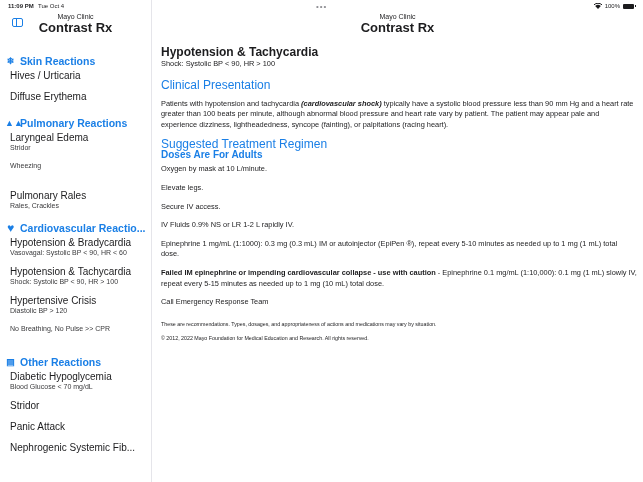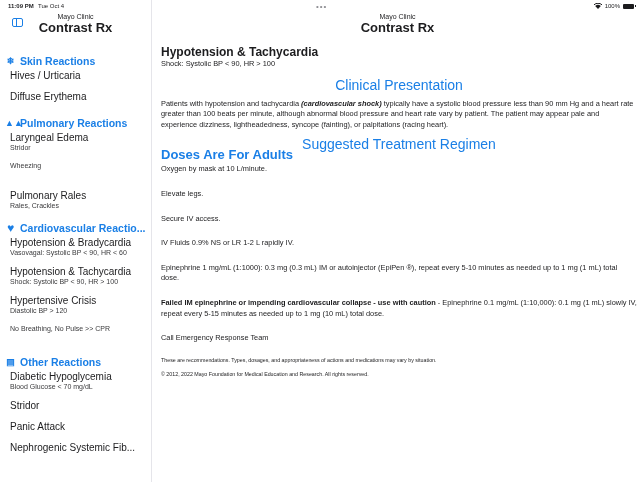--- a/index.html
+++ b/index.html
@@ -41,25 +41,25 @@
   .item { padding-left:10px; white-space:nowrap; overflow:hidden; text-overflow:ellipsis; }
   .item-title { font-size:10px; color:#1c1c1e; white-space:nowrap; overflow:hidden; text-overflow:ellipsis; width:138px; }
   .item-sub { font-size:7px; color:#3a3a3c; margin-top:1px; }
 
   .detail { position:absolute; left:152px; top:0; width:491px; height:482px; }
   .detail-subtitle { position:absolute; top:13px; left:0; width:491px; text-align:center; font-size:7px; }
   .detail-title { position:absolute; top:20px; left:0; width:491px; text-align:center; font-size:13px; font-weight:bold; }
   .content { position:absolute; top:45px; left:9px; width:476px; font-size:7.4px; line-height:10.6px; }
   .page-heading { font-size:12px; font-weight:bold; line-height:14px; }
   .page-sub { font-size:7.4px; margin-top:0px; }
-  .blue-heading { color:#1a7fe6; font-size:14px; line-height:12px; margin-top:9px;text-align:center; }
-  .blue-sub { color:#1a7fe6; font-size:13px; font-weight:bold; line-height:10px; }
+  .blue-heading { color:#1a7fe6; font-size:12px; line-height:12px; margin-top:9px; }
+  .blue-sub { color:#1a7fe6; font-size:10px; font-weight:bold; line-height:10px; }
   p { margin:0; }
   .para { margin-top:8px; }
-  .step { margin-top:14px; }
+  .step { margin-top:8px; }
   .small { font-size:5.3px; line-height:7px; margin-top:13px; }
   .small2 { font-size:5.3px; line-height:7px; margin-top:7px; }
 </style>
 </head>
 <body>
 
 <div class="status-bar">
   <span class="status-time">11:09 PM</span>
   <span class="status-date">Tue Oct 4</span>
   <span class="multitask-dots">•••</span>

